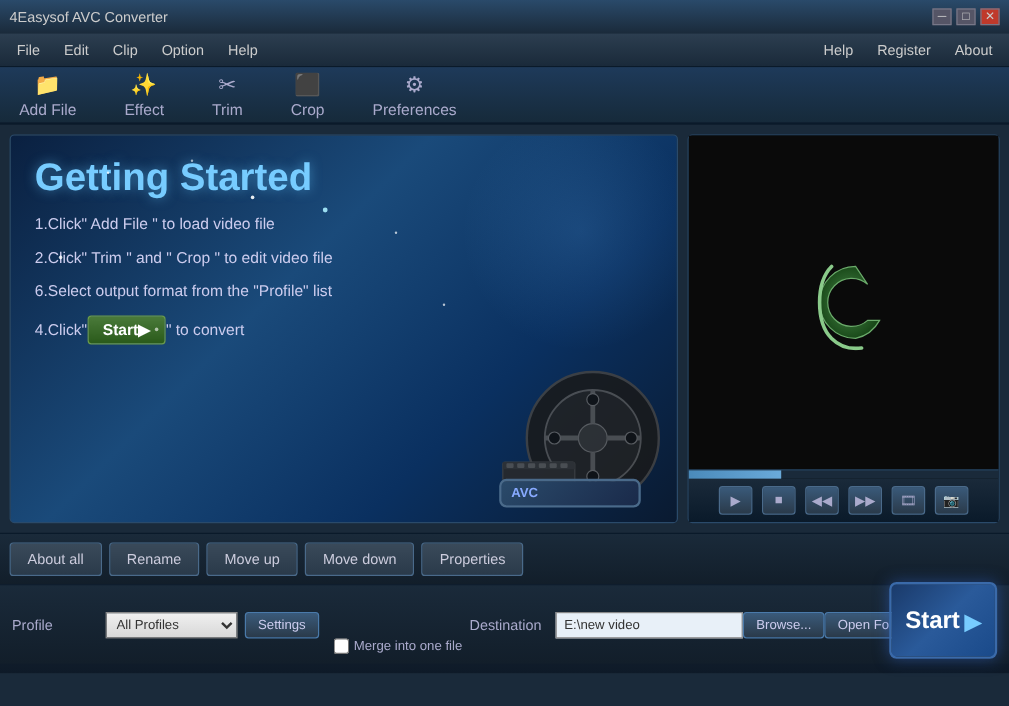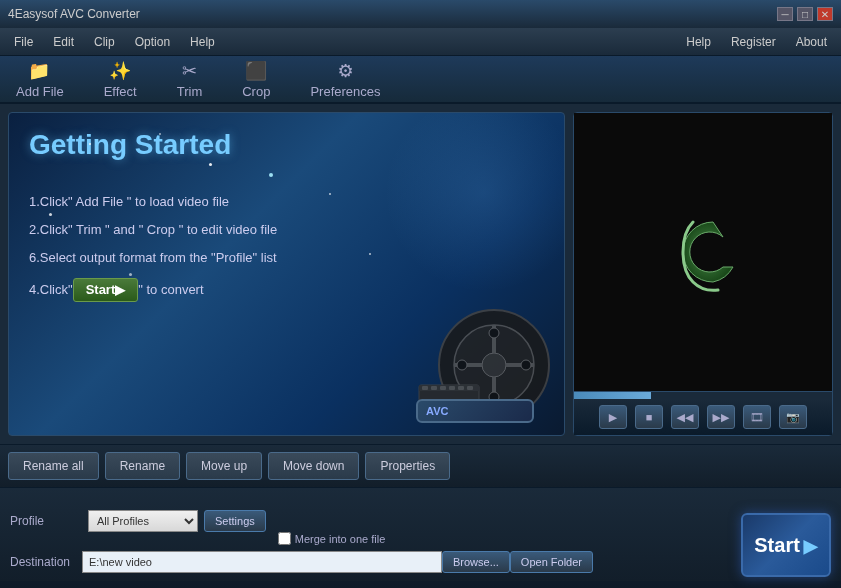--- a/index.html
+++ b/index.html
@@ -112,23 +112,23 @@
       position: absolute;
       top: -20px;
       right: -20px;
       width: 200px;
       height: 200px;
       background: radial-gradient(circle, rgba(100,180,255,0.15) 0%, transparent 70%);
       pointer-events: none;
     }
     #getting-started h2 {
       color: #7cf;
-      font-size: 28px;
+      font-size: 32px;
       font-weight: bold;
-      margin-bottom: 32px;
+      margin-bottom: 12px;
       text-shadow: 0 0 10px rgba(100,200,255,0.5);
     }
     #getting-started .step {
       color: #cce;
       font-size: 13px;
       margin-bottom: 10px;
       line-height: 1.4;
     }
     #getting-started .step .start-btn {
       display: inline-block;
@@ -222,21 +222,20 @@
       color: #ccd;
       cursor: pointer;
       font-size: 12px;
     }
 
     
     #bottom-bar {
       background: linear-gradient(to bottom, #1a2a3a, #121e2a);
       padding: 8px 10px;
       display: flex;
-      flex-direction: column;
       gap: 6px;
     }
     #profile-row {
       display: flex;
       align-items: center;
       gap: 6px;
     }
     #destination-row {
       display: flex;
       align-items: center;
@@ -462,21 +461,21 @@
       <div class="ctrl-btn">■</div>
       <div class="ctrl-btn">◀◀</div>
       <div class="ctrl-btn">▶▶</div>
       <div class="ctrl-btn">🎞</div>
       <div class="ctrl-btn">📷</div>
     </div>
   </div>
 </div>
 
 <div id="action-bar">
-  <button class="action-btn">Rename all</button>
+  <button class="action-btn">About all</button>
   <button class="action-btn">Rename</button>
   <button class="action-btn">Move up</button>
   <button class="action-btn">Move down</button>
   <button class="action-btn">Properties</button>
 </div>
 
 <div id="bottom-section">
   <div id="bottom-bar">
 
     <div id="profile-row">

